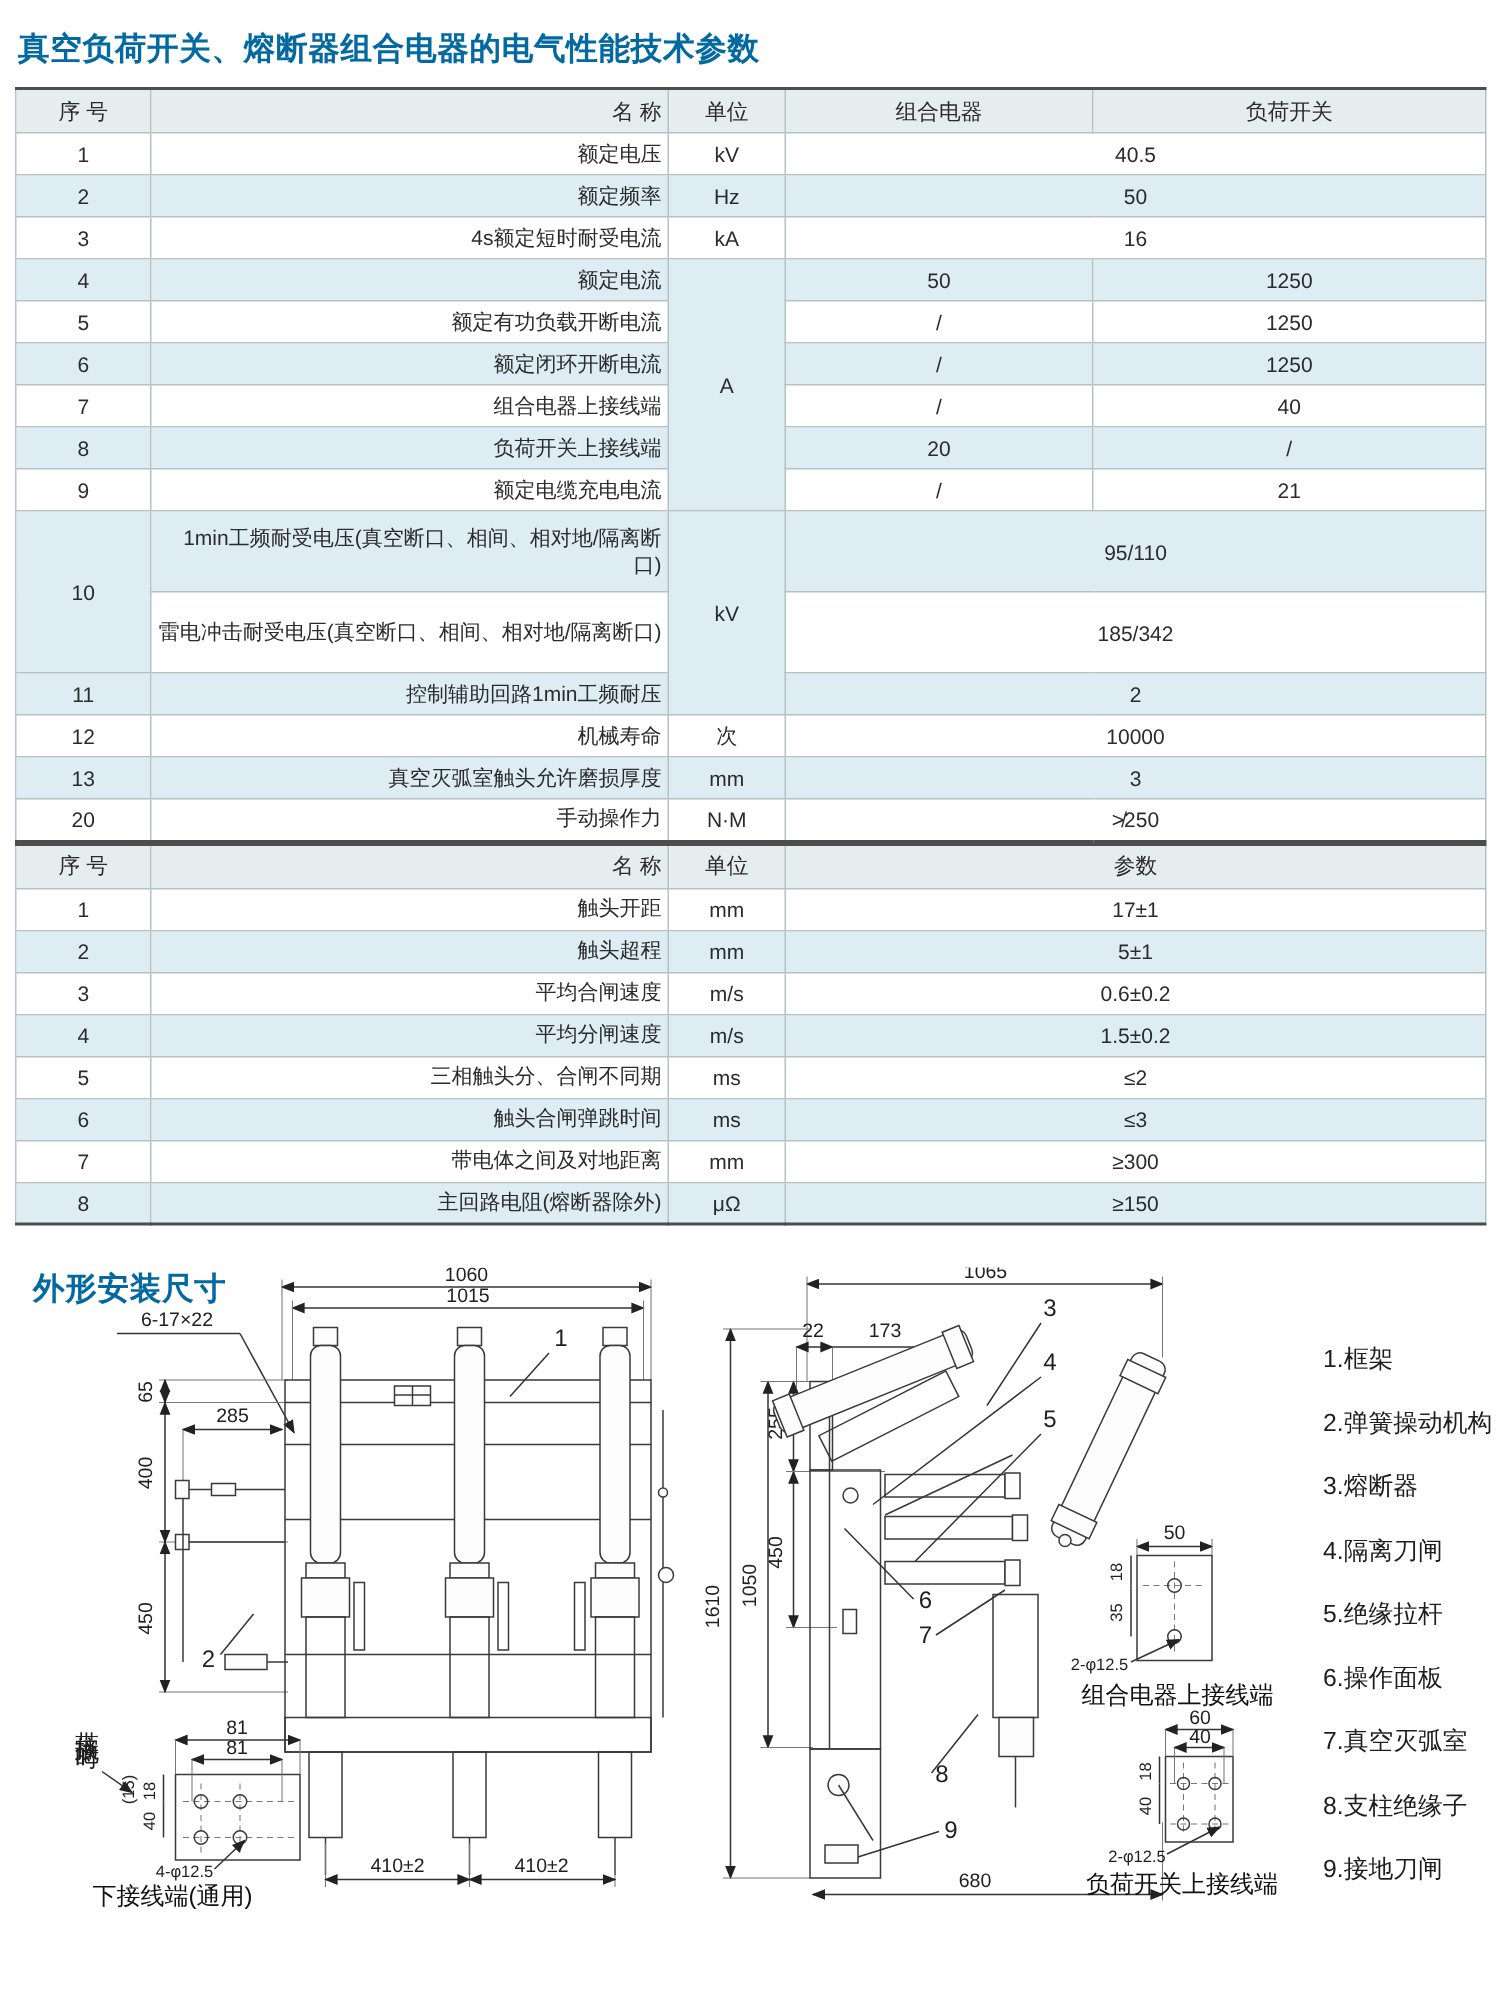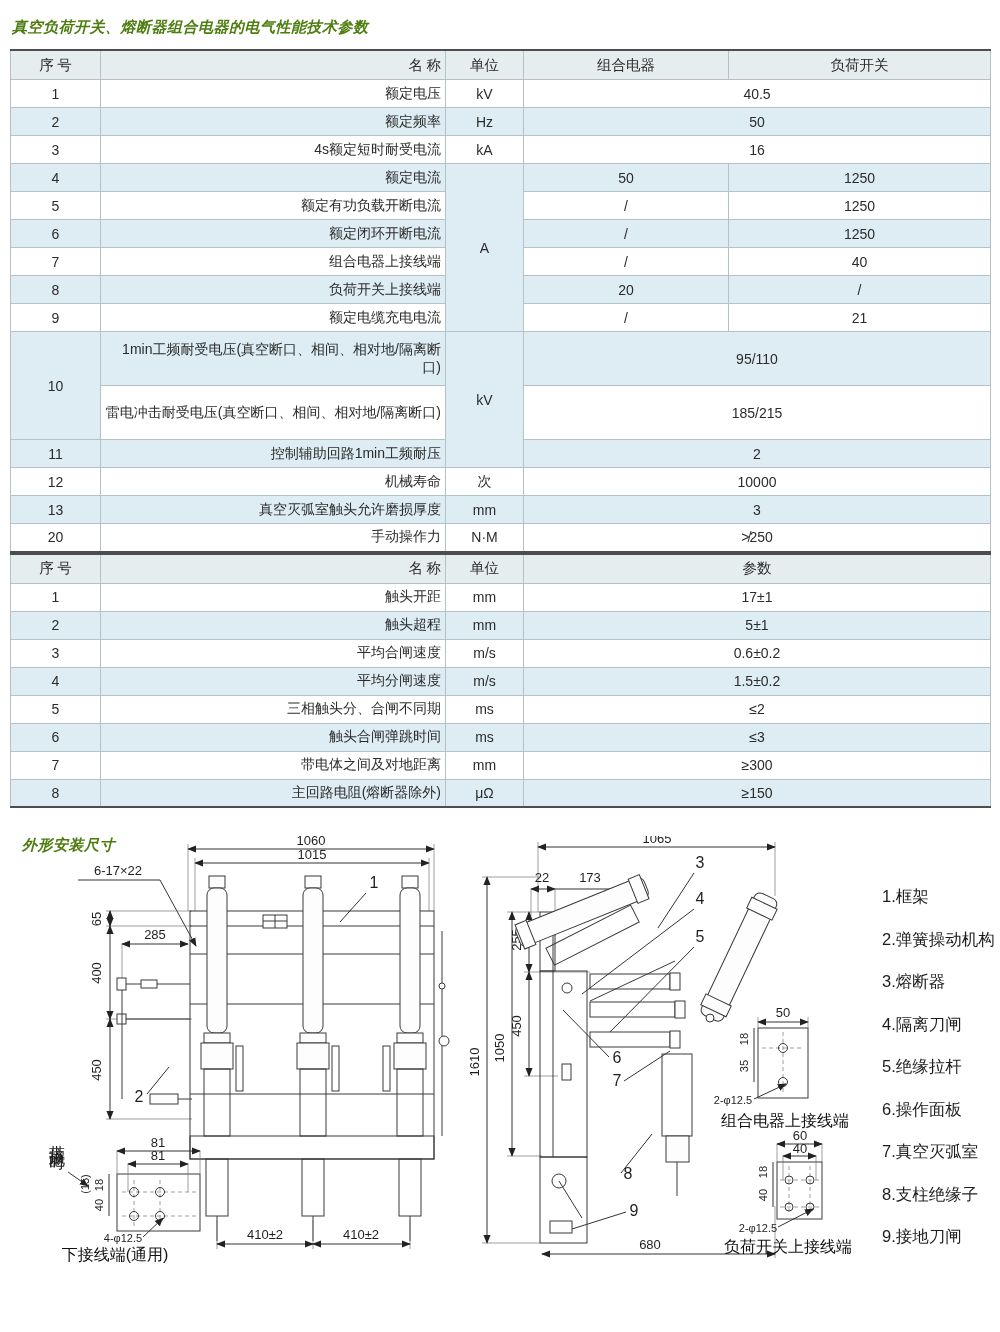--- a/index.html
+++ b/index.html
@@ -1,24 +1,24 @@
 <!DOCTYPE html>
 <html><head>
 <meta charset="utf-8">
 <style>
   html,body{margin:0;padding:0;background:#fff;color:#2b2b2b;
     font-family:"Liberation Sans","DejaVu Sans",sans-serif;}
   .page{width:1000px;min-height:1332px;margin:0 auto;padding:14px 10px 0 10px;box-sizing:border-box;}
-  h1.sec{font-size:15px;font-weight:bold;color:#4d7c0f;margin:4px 0 12px 2px;letter-spacing:.5px;font-style:italic;}
+  h1.sec{font-size:21px;font-weight:bold;color:#0369a1;margin:4px 0 12px 2px;letter-spacing:.5px;}
   table.params{border-collapse:collapse;width:980px;table-layout:fixed;
     border-top:2px solid #4d4d4d;border-bottom:2px solid #4d4d4d;
     border-left:1px solid #b4c2c6;border-right:1px solid #b4c2c6;}
   table.params th,table.params td{border:1px solid #b4c2c6;font-size:14px;font-weight:normal;
     text-align:center;padding:2px 4px;background:#fff;overflow:hidden;}
-  table.params thead th{background:#e6edee;height:24px;font-size:14.5px;font-family:Liberation Serif, serif;}
+  table.params thead th{background:#e6edee;height:24px;font-size:14.5px;}
   table.params tr{height:28px;}
   table.params tr.tall{height:54px;}
   table.params th.l,table.params td.l{text-align:right;}
   table.params tr.alt td{background:#ddedf3;}
   table.params td.wb{background:#fff;}
   .drawing-section{position:relative;height:466px;margin-top:16px;}
   .drawing-section h1.sec{position:absolute;top:0;left:0;margin:12px;}
   .draw-svg{position:absolute;left:0;top:12px;}
   .legend{position:absolute;left:872px;top:62px;width:126px;}
   .legend div{font-size:16.5px;color:#1d1d1d;margin-bottom:20.5px;white-space:nowrap;}
@@ -115,21 +115,21 @@
           <td>21</td>
         </tr>
         <tr class="alt tall">
           <td rowspan="2" class="wb">10</td>
           <td class="l">1min工频耐受电压(真空断口、相间、相对地/隔离断口)</td>
           <td rowspan="3" class="wb">kV</td>
           <td colspan="2">95/110</td>
         </tr>
         <tr class="tall">
           <td class="l">雷电冲击耐受电压(真空断口、相间、相对地/隔离断口)</td>
-          <td colspan="2">185/215</td>
+          <td colspan="2">185/342</td>
         </tr>
         <tr class="alt">
           <td>11</td>
           <td class="l">控制辅助回路1min工频耐压</td>
           <td colspan="2">2</td>
         </tr>
         <tr>
           <td>12</td>
           <td class="l">机械寿命</td>
           <td>次</td>

